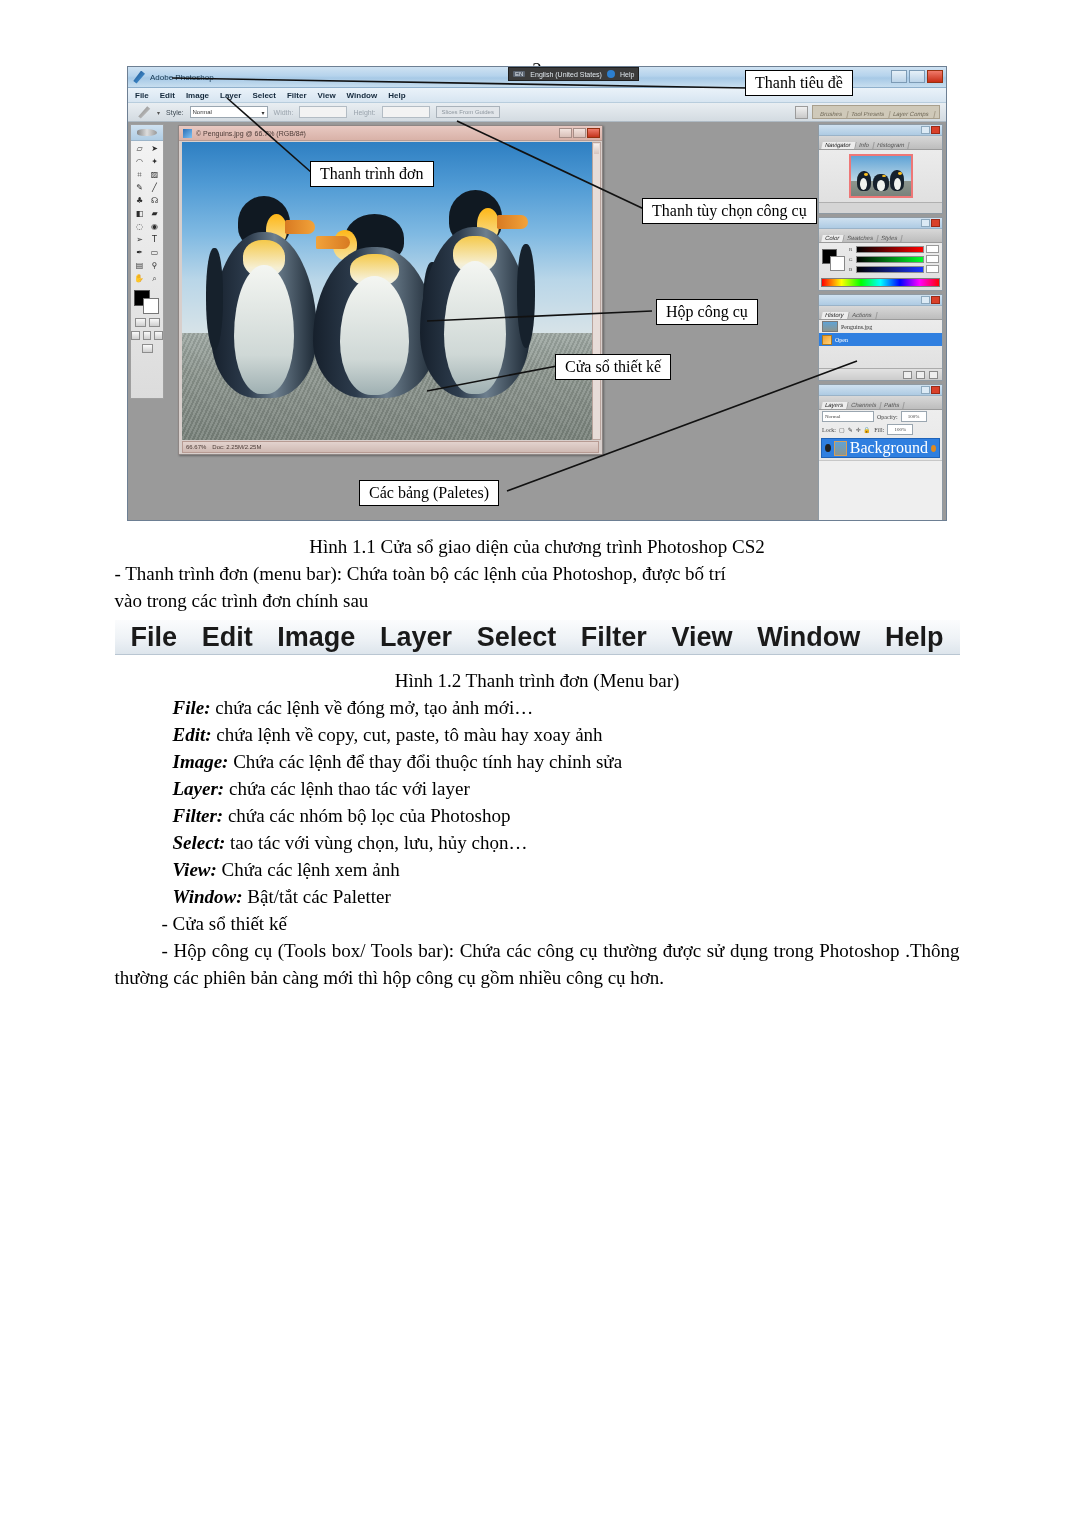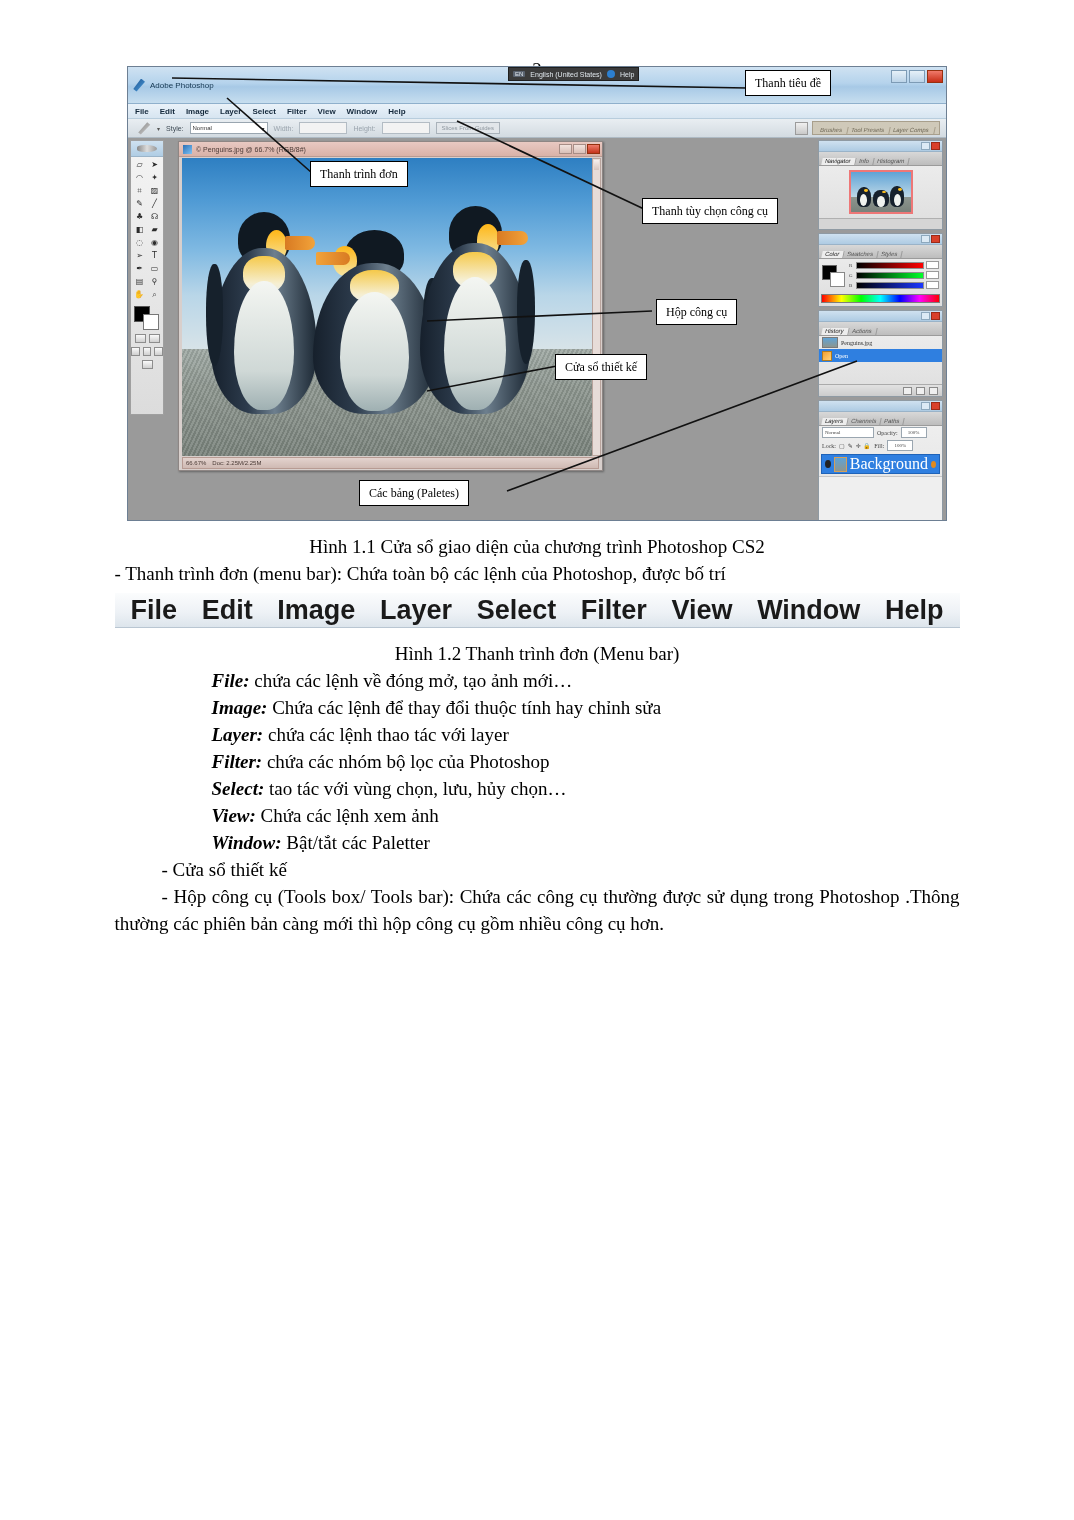--- a/index.html
+++ b/index.html
@@ -28,21 +28,21 @@
   .fig1-wrap { position:relative; width:820px; margin:8px auto 0 auto; }
   .ps-window {
     position:relative;
     width:820px; height:455px;
     background:#9a9a9a;
     border:1px solid #6d7f93;
     overflow:hidden;
   }
   
   .ps-titlebar {
-    height:37px;
+    height:21px;
     background:linear-gradient(to bottom,#cfe2f2 0%,#b5d3ec 45%,#a7c9e6 55%,#c7deef 100%);
     border-bottom:1px solid #8fb0cc;
     position:relative;
     display:flex; align-items:center;
   }
   .ps-titlebar .app-icon {
     width:13px;height:13px;margin-left:4px;margin-right:5px;
     background:linear-gradient(135deg,#1b4f8a,#4c9fe0);
     clip-path:polygon(10% 80%,70% 0,100% 25%,35% 100%);
   }
@@ -287,36 +287,36 @@
   .lay-box{width:26px;height:11px;background:#fff;border:1px solid #9aa6b0;font-size:5px;display:flex;align-items:center;justify-content:center;}
   .lay-item{display:flex;align-items:center;gap:3px;background:#2f7fe0;color:#fff;height:20px;padding:0 3px;border:1px solid #1f63b8;margin:2px 2px;}
   .lay-item .eye{width:8px;height:8px;border-radius:50%;background:#222;}
   .lay-item .th{width:17px;height:15px;background:linear-gradient(to bottom,#5fa3d6,#8d968f);border:1px solid #d5a05a;}
   .lay-item .lock{width:7px;height:7px;border-radius:50%;background:#e08a20;margin-left:auto;}
   .lay-empty{height:72px;background:#efefef;border-top:1px solid #c7c7c7;}
 
   
   .callout {
     position:absolute; background:#fff; border:1px solid #000;
-    font-family:"Liberation Serif", serif; font-size:12px; color:#000;
+    font-family:"Liberation Serif", serif; font-size:16px; color:#000;
     padding:2px 9px; white-space:nowrap; z-index:40; line-height:20px;
   }
   .leader { position:absolute; z-index:39; }
   .leader svg { display:block; overflow:visible; }
 
   
   .caption { text-align:center; font-size:19px; line-height:26px; margin-top:13px; }
 
   
   .textblock { width:845px; margin:0 auto; font-size:19px; line-height:27px; }
   .textblock p { margin:0; }
   .para-just { text-align:justify; text-indent:0; }
   .indent { padding-left:47px; }
   .defs { padding-left:58px; }
-  .defs .row { white-space:nowrap;margin-left:39px; }
+  .defs .row { white-space:nowrap; }
   .defs b { font-style:italic; font-weight:bold; }
 
   
   .fig2 {
     width:845px; height:35px; margin:6px auto 0 auto;
     background:linear-gradient(to bottom,#fbfcfd 0%,#eef2f6 55%,#dde5ec 100%);
     border-bottom:1px solid #b9c6d2;
     display:flex; align-items:center; justify-content:space-between;
     padding:0 16px;
     font-family:"Liberation Sans", sans-serif;
@@ -626,20 +626,21 @@
     <div class="callout" style="left:515px; top:132px;">Thanh tùy chọn công cụ</div>
     <div class="callout" style="left:529px; top:233px;">Hộp công cụ</div>
     <div class="callout" style="left:428px; top:288px;">Cửa sổ thiết kế</div>
     <div class="callout" style="left:232px; top:414px;">Các bảng (Paletes)</div>
   </div>
 
   <div class="caption">Hình 1.1 Cửa sổ giao diện của chương trình Photoshop CS2</div>
 
   <div class="textblock">
     <p>- Thanh trình đơn (menu bar): Chứa toàn bộ các lệnh của Photoshop, được bố trí</p>
+    <p>vào trong các trình đơn chính sau</p>
   </div>
 
   <div class="fig2">
     <span>File</span>
     <span>Edit</span>
     <span>Image</span>
     <span>Layer</span>
     <span>Select</span>
     <span>Filter</span>
     <span>View</span>
@@ -648,20 +649,24 @@
   </div>
   <div class="caption">Hình 1.2 Thanh trình đơn (Menu bar)</div>
 
   <div class="textblock">
     <div class="defs">
       <p class="row">
         <b>File:</b>
         <span>chứa các lệnh về đóng mở, tạo ảnh mới…</span>
       </p>
       <p class="row">
+        <b>Edit:</b>
+        <span>chứa lệnh về copy, cut, paste, tô màu hay xoay ảnh</span>
+      </p>
+      <p class="row">
         <b>Image:</b>
         <span>Chứa các lệnh để thay đổi thuộc tính hay chỉnh sửa</span>
       </p>
       <p class="row">
         <b>Layer:</b>
         <span>chứa các lệnh thao tác với layer</span>
       </p>
       <p class="row">
         <b>Filter:</b>
         <span>chứa các nhóm bộ lọc của Photoshop</span>

